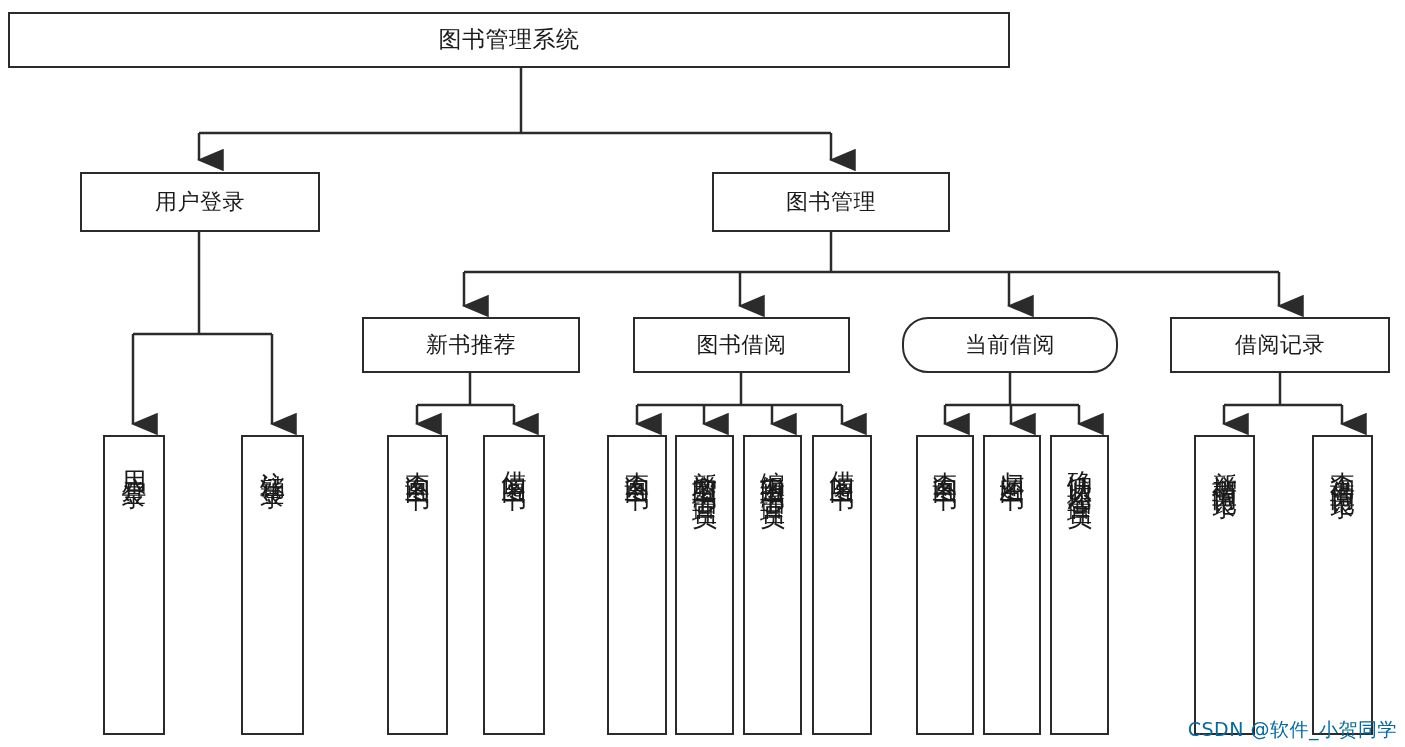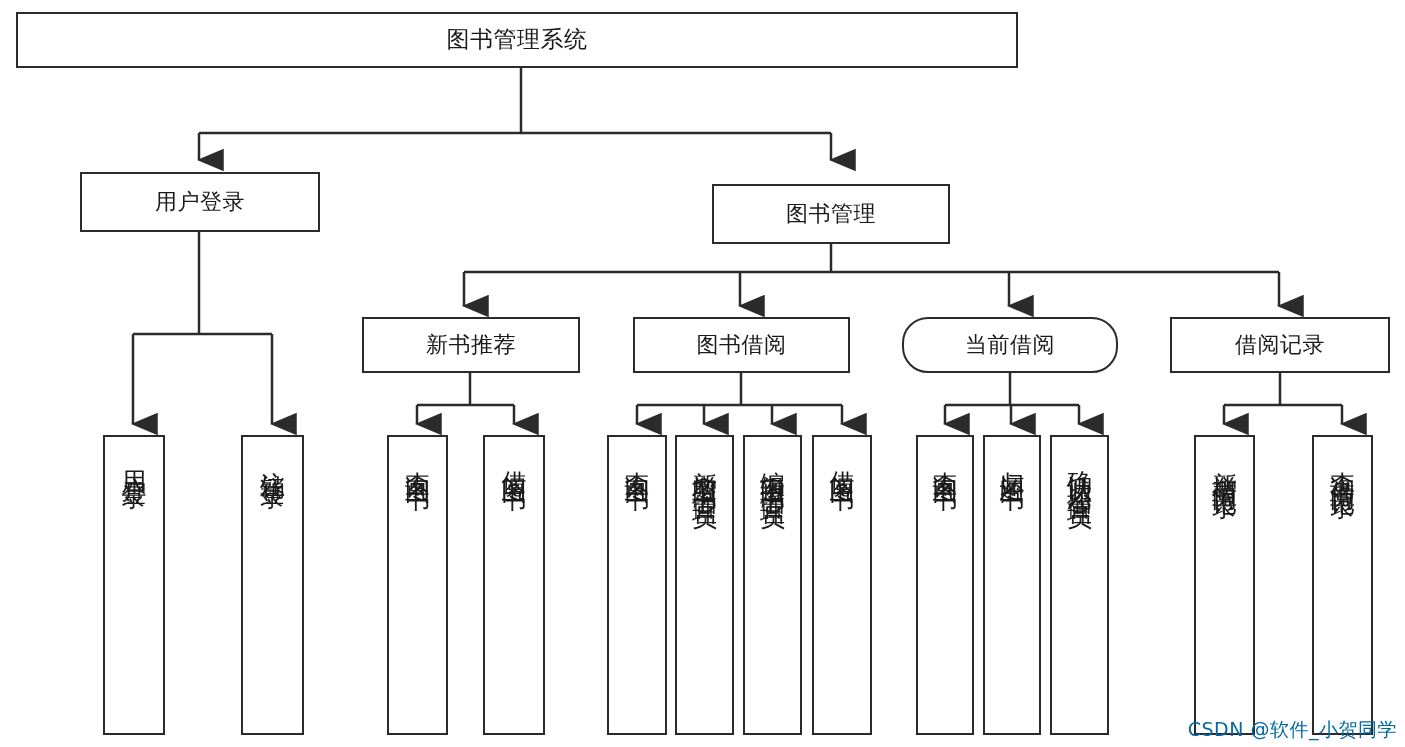--- a/index.html
+++ b/index.html
@@ -121,28 +121,28 @@
       <path d="M 1011 405 L 1011 424" marker-end="url(#arrow)"></path>
       <path d="M 1079 405 L 1079 424" marker-end="url(#arrow)"></path>
 
       <path d="M 1280 373 L 1280 405"></path>
       <path d="M 1224 405 L 1342 405"></path>
       <path d="M 1224 405 L 1224 424" marker-end="url(#arrow)"></path>
       <path d="M 1342 405 L 1342 424" marker-end="url(#arrow)"></path>
     </g>
   </svg>
 
-  <div class="node horiz root" style="left:16px; top:12px; width:1002px; height:56px;">
+  <div class="node horiz root" style="left:8px; top:12px; width:1002px; height:56px;">
     <span class="label">图书管理系统</span>
   </div>
 
   <div class="node horiz" style="left:80px; top:172px; width:240px; height:60px;">
     <span class="label">用户登录</span>
   </div>
-  <div class="node horiz" style="left:712px; top:184px; width:238px; height:60px;">
+  <div class="node horiz" style="left:712px; top:172px; width:238px; height:60px;">
     <span class="label">图书管理</span>
   </div>
 
   <div class="node horiz" style="left:633px; top:317px; width:217px; height:56px;">
     <span class="label">图书借阅</span>
   </div>
   <div class="node horiz" style="left:362px; top:317px; width:218px; height:56px;">
     <span class="label">新书推荐</span>
   </div>
   <div class="node horiz" style="left:902px; top:317px; width:216px; height:56px;border-radius:26px;">

